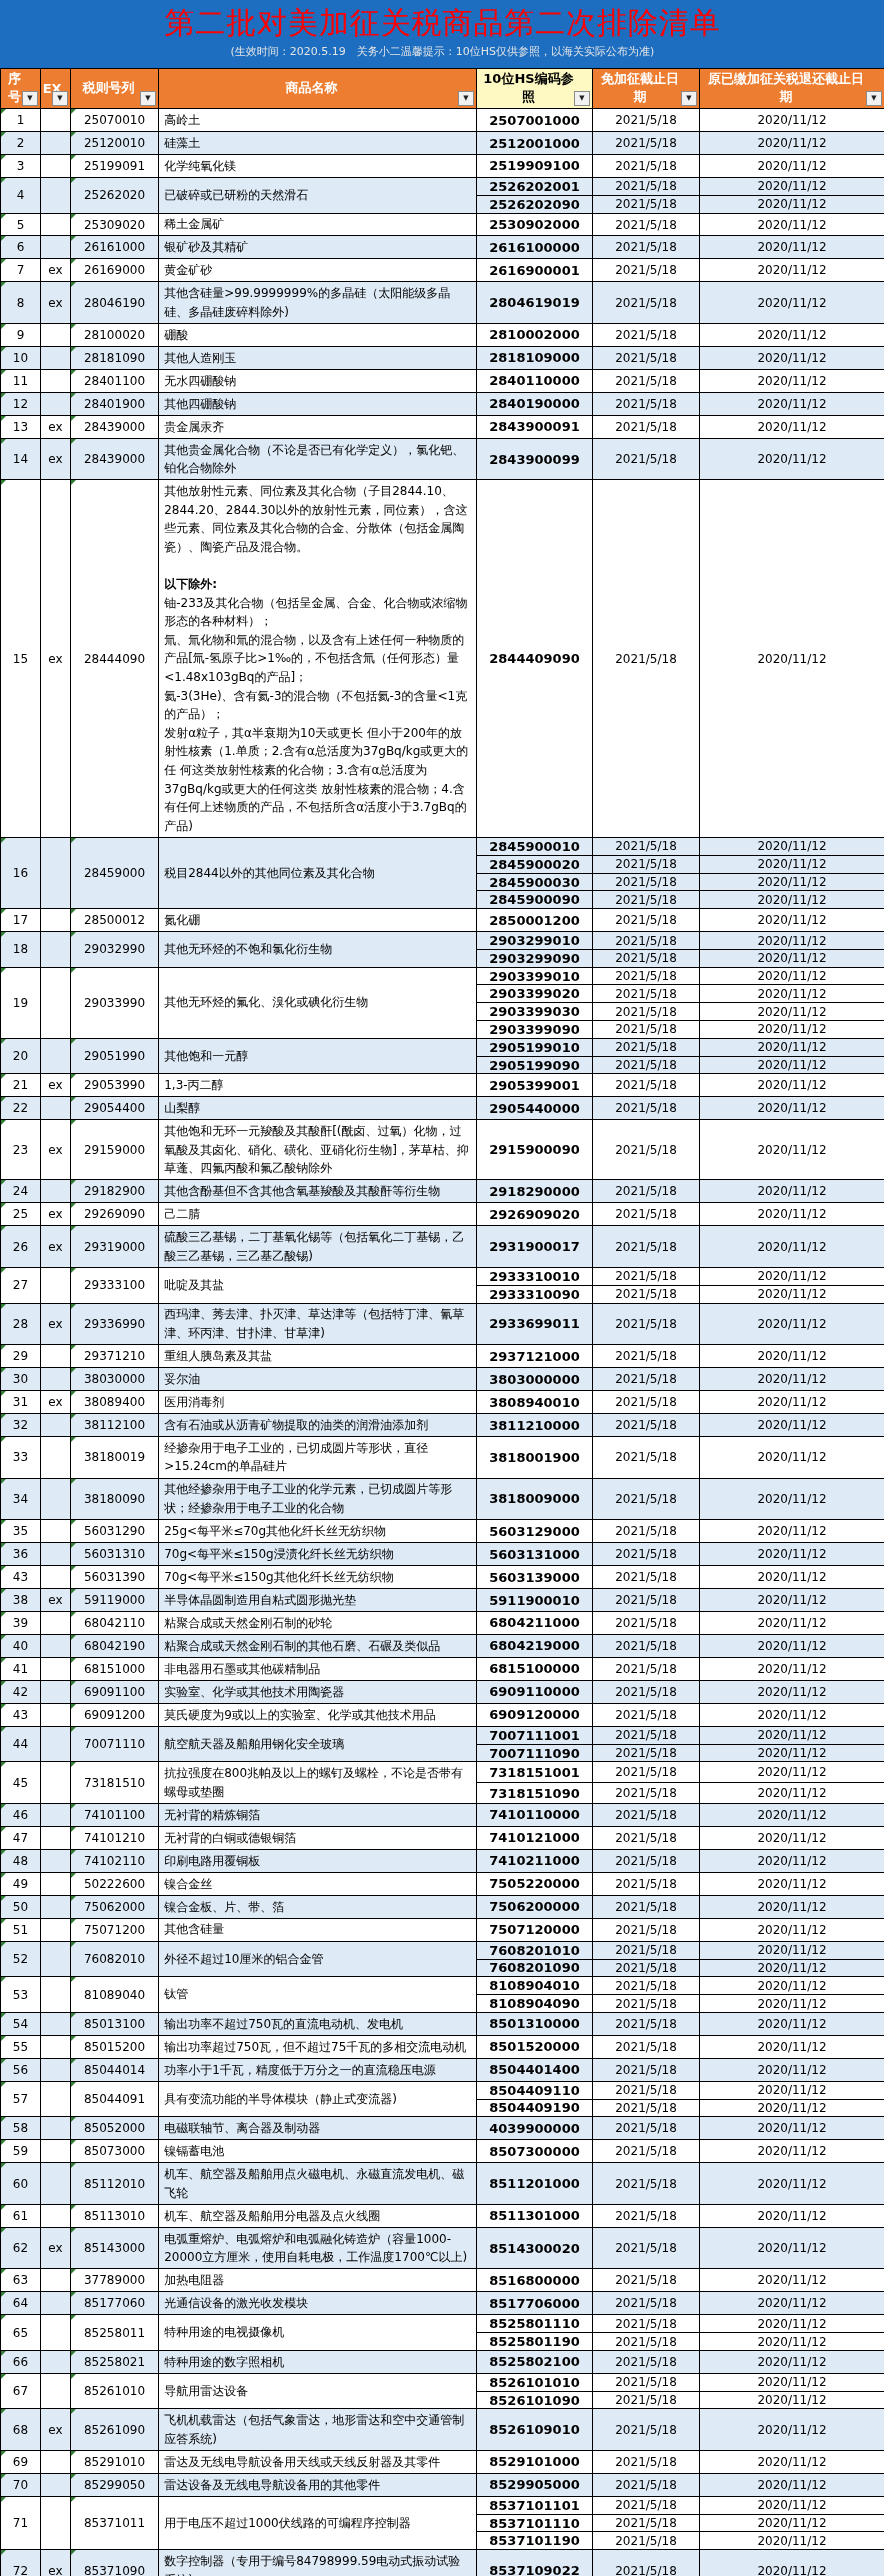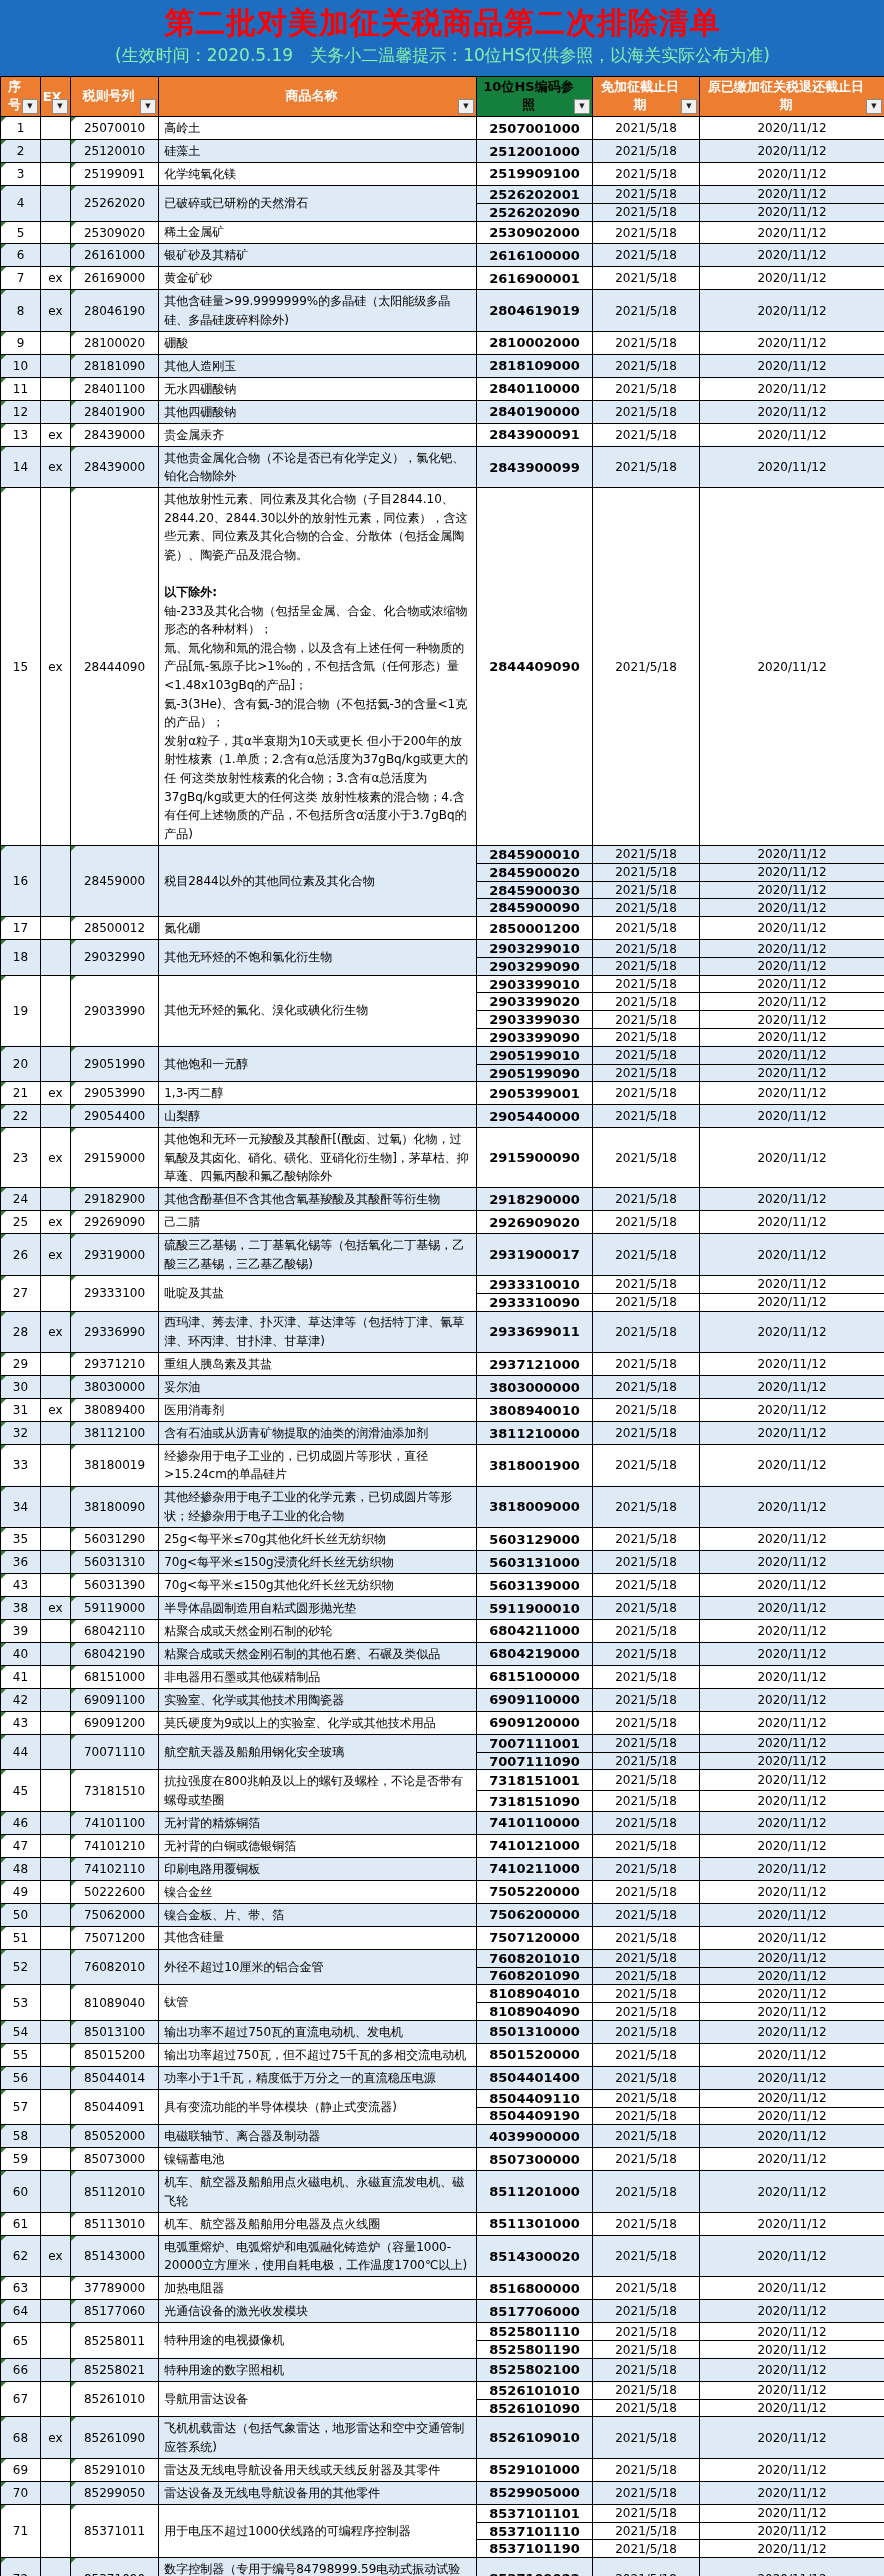--- a/index.html
+++ b/index.html
@@ -1,23 +1,23 @@
 <!DOCTYPE html>
 <html style="font-size:13.7px"><head>
 <meta charset="utf-8">
 <style>
   html,body{margin:0;padding:0;background:#fff;font-family:"DejaVu Sans","Liberation Sans",sans-serif;}
   .page{width:885px;position:relative;background:#fff;}
   .banner{background:#1d6ec1;text-align:center;padding:3.4px 0 8.6px 0;}
-  .banner h1{color:#ff0000;font-size:30px;line-height:1.3;margin:0;font-weight:bold;letter-spacing:0.9px;}
-  .banner p{color:#86efac;font-size:17px;margin:1.7px 0 0 0;}
+  .banner h1{color:#ff0000;font-size:30px;line-height:1.3;margin:0;font-weight:normal;letter-spacing:0.9px;}
+  .banner p{color:#e5e5e5;font-size:11px;margin:1.7px 0 0 0;}
   table{border-collapse:collapse;table-layout:fixed;width:885px;border:1.7px solid #000;}
   th,td{border:0.9px solid #000;overflow:hidden;}
   thead th{background:#ed7d31;color:#ffffff;font-size:13px;font-weight:bold;height:29px;vertical-align:middle;position:relative;padding:1.7px 13.7px 1.7px 1.7px;text-align:center;}
-  thead th.hs-head{background:#15803d;color:#000000;}
+  thead th.hs-head{background:#fef9c3;color:#000000;}
   .filter-btn{position:absolute;right:1.7px;bottom:1.7px;width:14.6px;height:13.7px;background:#f1f1f1;border:0.9px solid #8a8a8a;display:flex;align-items:center;justify-content:center;font-size:6.9px;color:#222;line-height:1;cursor:pointer;}
   td{font-size:12px;padding:0.9px 3.4px;vertical-align:middle;background:#fff;position:relative;}
   tr.alt td{background:#deeaf6;}
   td.c-no,td.c-ex,td.c-code,td.c-hs,td.c-exempt,td.c-refund{text-align:center;}
   td.c-name{text-align:left;line-height:1.55;padding:1.7px 5.2px;}
   td.c-hs{font-weight:bold;font-size:13px;}
   td.c-no,td.c-code{height:17px;}
   td.c-no::before,td.c-code::before{content:"";position:absolute;top:0;left:0;width:0;height:0;border-top:5.2px solid #2e7d32;border-right:5.2px solid transparent;}
 </style>
 </head>

